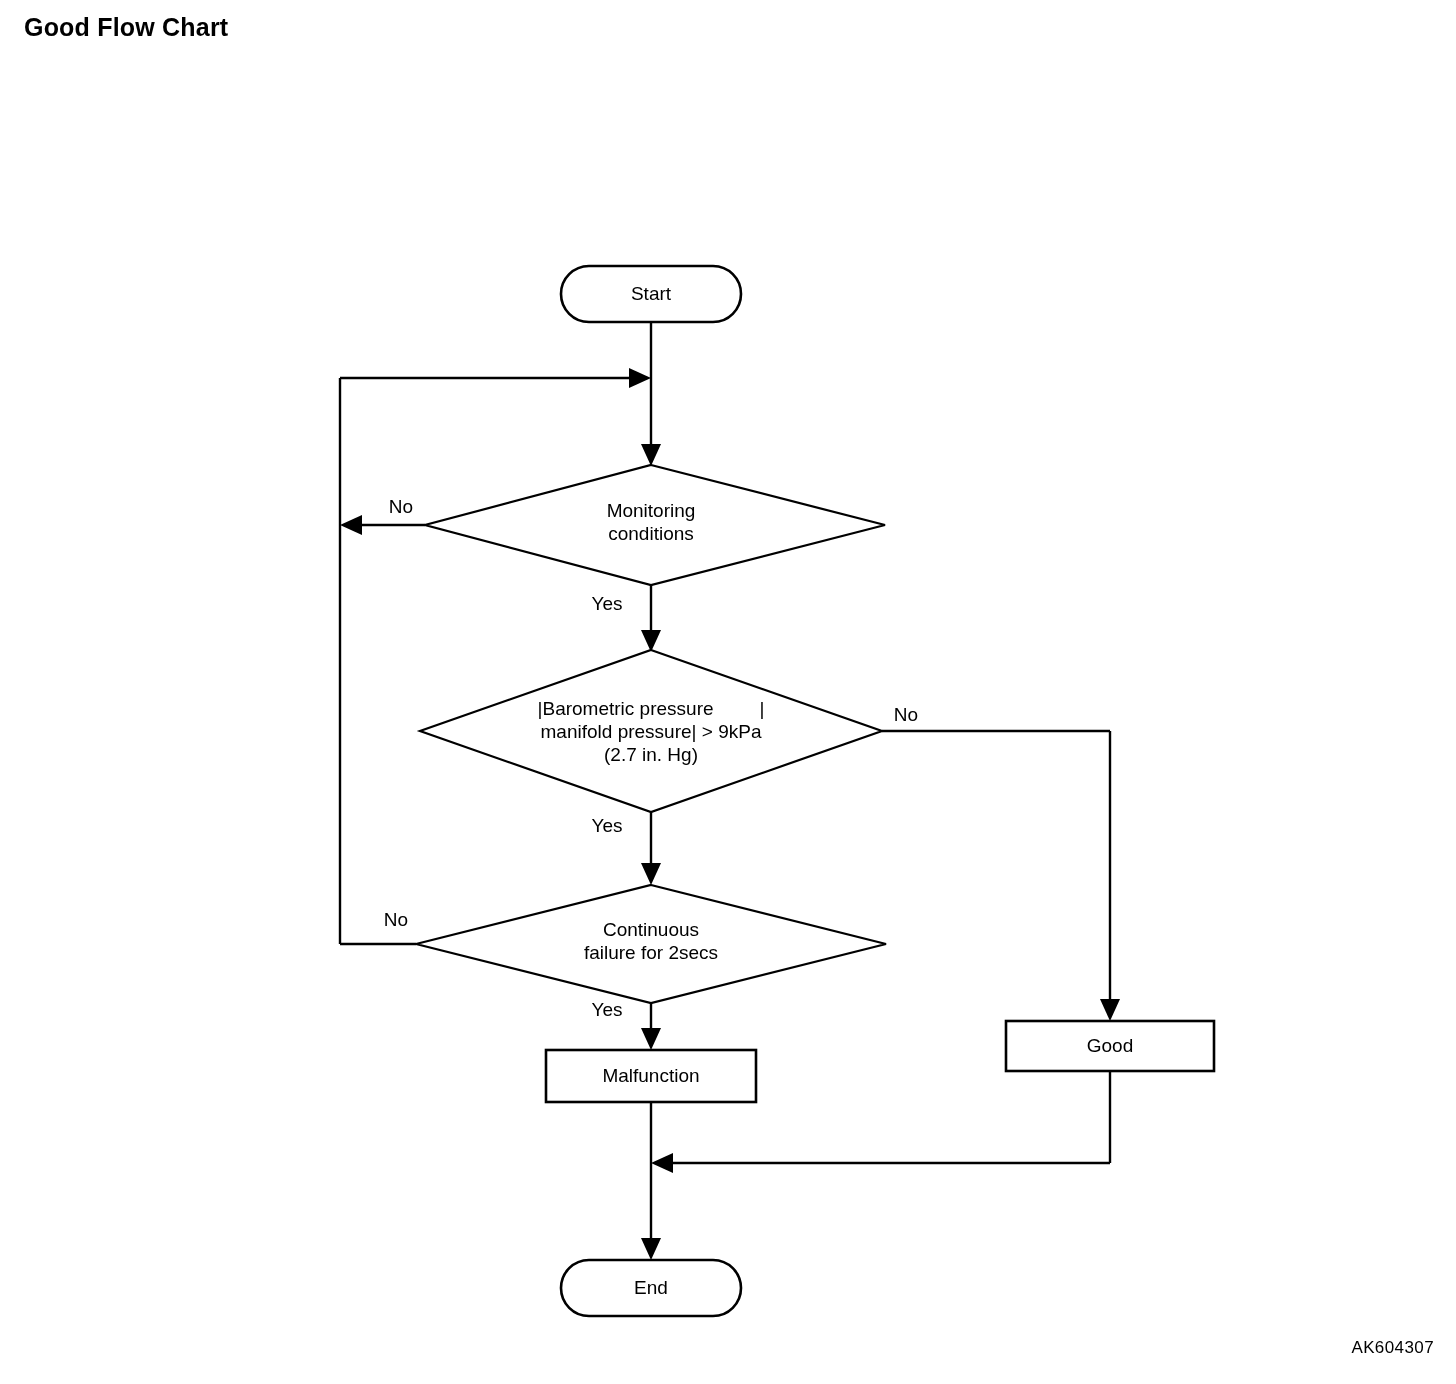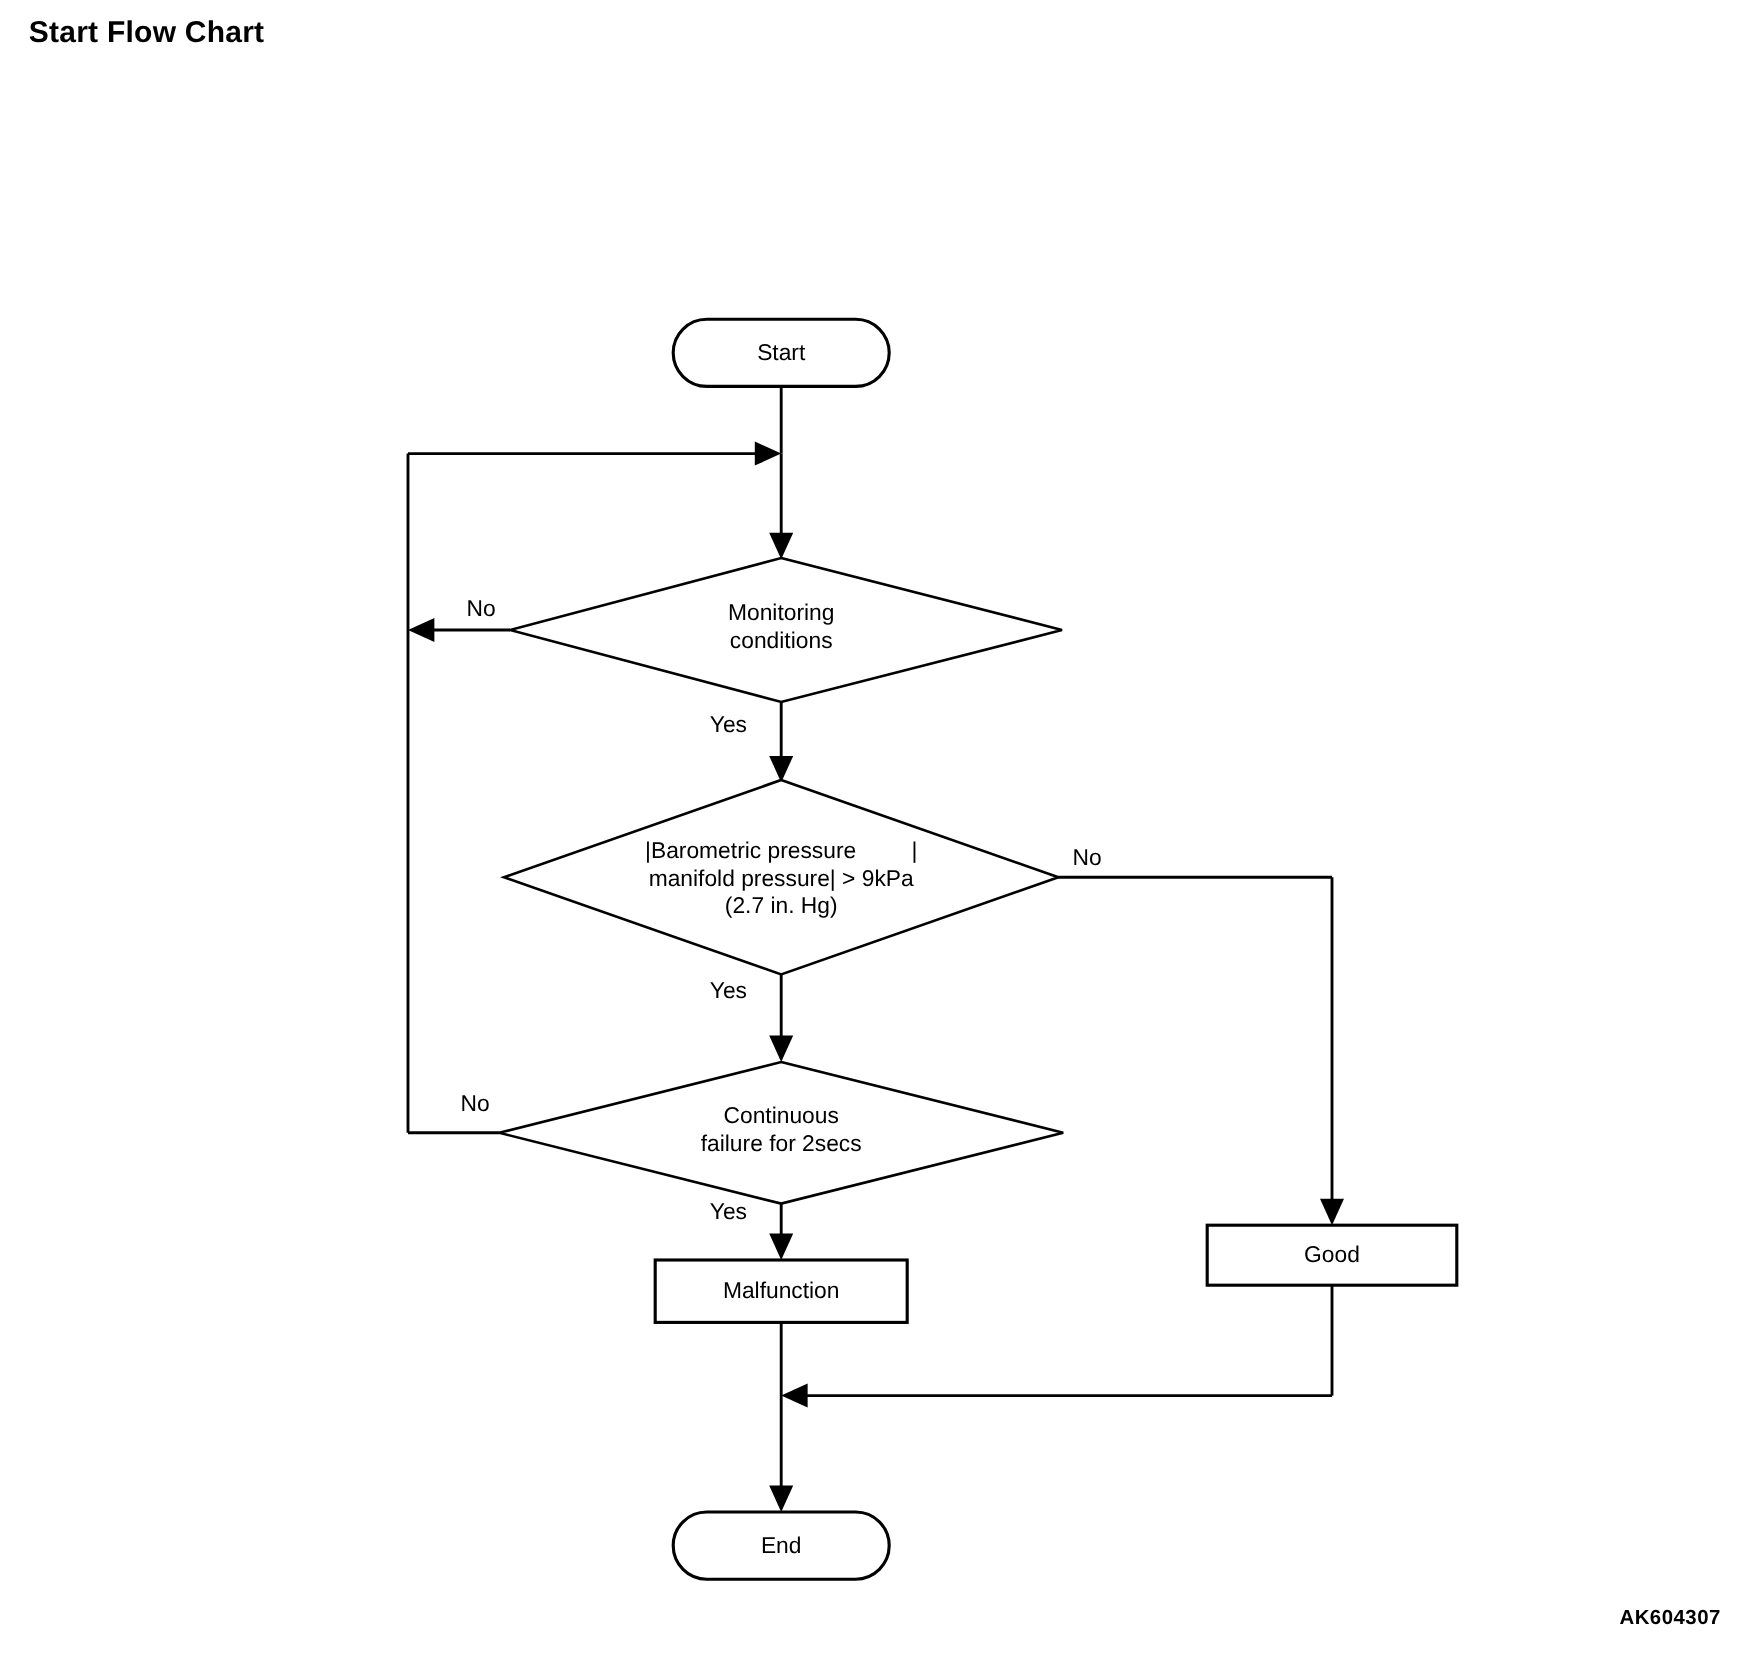--- a/index.html
+++ b/index.html
@@ -23,21 +23,21 @@
     font-size: 25px;
     font-weight: bold;
     letter-spacing: 0.2px;
     white-space: nowrap;
   }
   #ref-code {
     position: absolute;
     right: 22px;
     top: 1338px;
     font-size: 17px;
-    font-weight: bold;
+    font-weight: normal;
     letter-spacing: 0.4px;
     white-space: nowrap;
   }
   #chart-svg {
     position: absolute;
     left: 0;
     top: 0;
     width: 1456px;
     height: 1384px;
   }
@@ -74,21 +74,21 @@
     font-family: "Liberation Sans", sans-serif;
     font-size: 19px;
     fill: #000000;
     text-anchor: middle;
     dominant-baseline: middle;
   }
 </style>
 </head>
 <body>
 
-<div id="page-title">Start Flow Chart</div>
+<div id="page-title">Good Flow Chart</div>
 
 <svg id="chart-svg" viewBox="0 0 1456 1384" xmlns="http://www.w3.org/2000/svg">
 
   <g>
     <line class="conn-line" x1="651" y1="322" x2="651" y2="378"></line>
   </g>
 
   <g>
     <line class="conn-line" x1="340" y1="378" x2="340" y2="944"></line>
     <line class="conn-line" x1="340" y1="378" x2="636" y2="378"></line>

